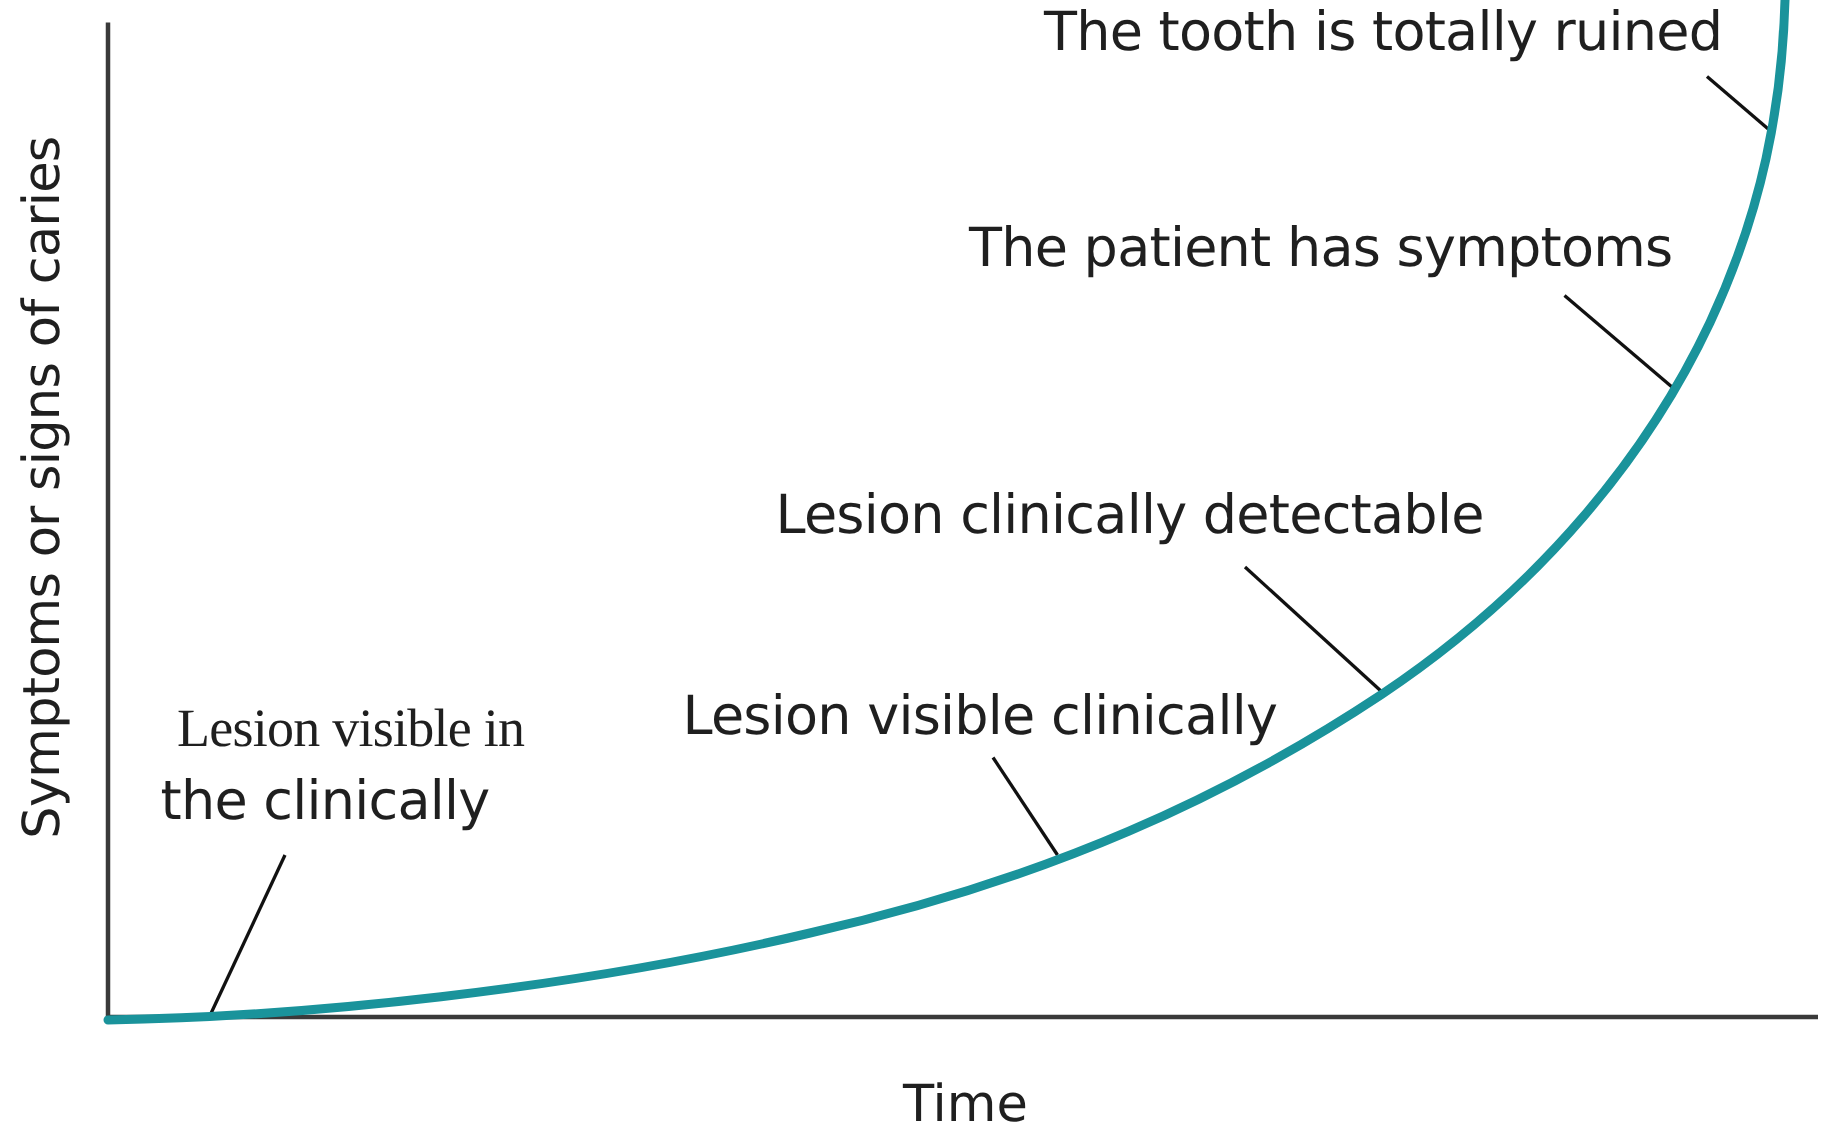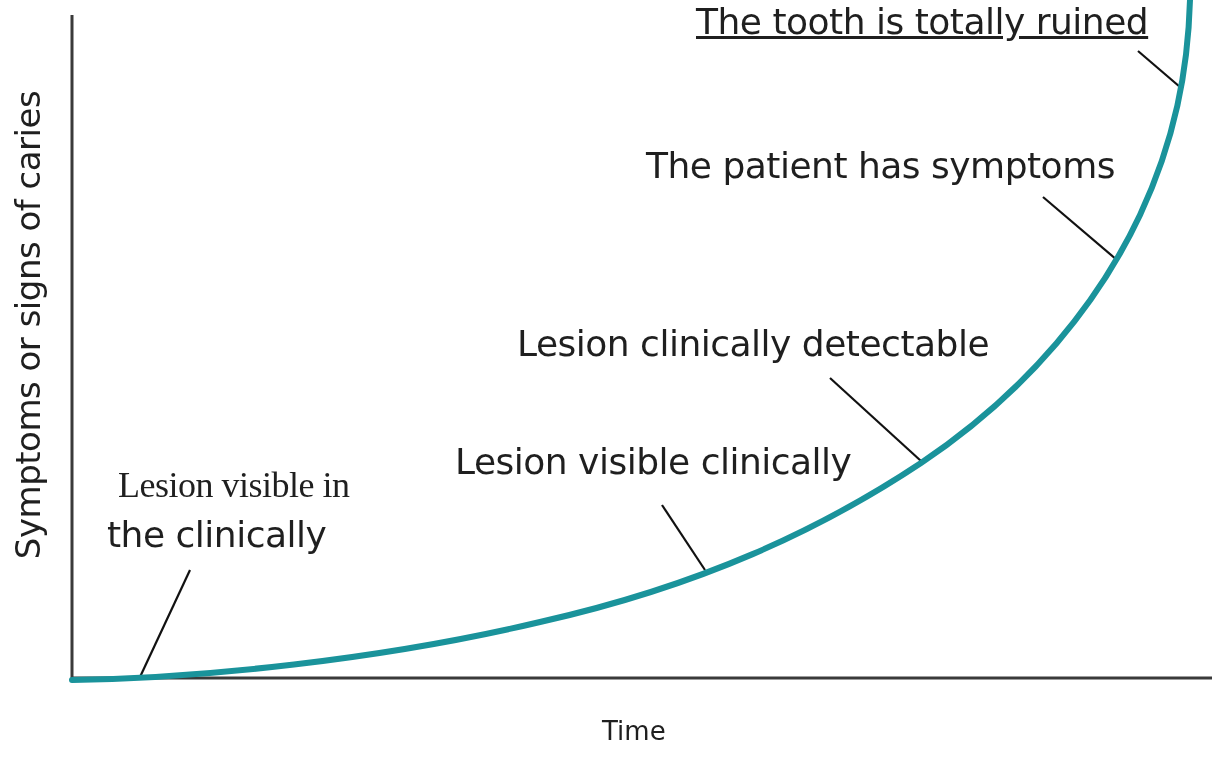--- a/index.html
+++ b/index.html
@@ -4,21 +4,21 @@
 <style>
   html, body { margin:0; padding:0; background:#ffffff; }
   body { width:1214px; height:760px; position:relative; overflow:hidden;
          font-family:"DejaVu Sans", "Liberation Sans", sans-serif; color:#1f1f1f; }
   #chart { position:absolute; left:0; top:0; }
   .lbl { position:absolute; font-size:36px; line-height:44px; white-space:nowrap; letter-spacing:-0.5px;
          font-family:"DejaVu Sans", sans-serif; font-weight:normal; color:#1f1f1f; }
   .ylabel { position:absolute; left:-212px; top:305px; width:480px; text-align:center;
             font-size:34px; transform:rotate(-90deg); transform-origin:50% 50%; white-space:nowrap;
             letter-spacing:-0.5px; font-family:"DejaVu Sans", sans-serif; }
-  .xlabel { position:absolute; left:602px; top:716px; font-size:26px; font-family:"DejaVu Sans", sans-serif; }
+  .xlabel { position:absolute; left:602px; top:716px; font-size:34px; font-family:"DejaVu Sans", sans-serif; }
 </style>
 </head>
 <body>
 
 <svg id="chart" width="1214" height="760" viewBox="0 0 1214 760">
 
   <line x1="72" y1="15" x2="72" y2="679" stroke="#3a3a3a" stroke-width="3"></line>
   <line x1="71" y1="678" x2="1212" y2="678" stroke="#3a3a3a" stroke-width="3"></line>
 
   <g stroke="#111" stroke-width="2.2" fill="none">
@@ -30,16 +30,16 @@
   </g>
 
   <path d="M72,680 C200,678 380,660 540,622 C700,586 820,530 921,463 C1030,390 1100,300 1140,215 C1175,140 1188,70 1190,0" fill="none" stroke="#1a939b" stroke-width="6" stroke-linecap="round"></path>
 </svg>
 
 <div class="ylabel">Symptoms or signs of caries</div>
 <div class="xlabel">Time</div>
 
 <div class="lbl" style="left:118px; top:463px;font-family:Liberation Serif, serif;">Lesion visible in</div>
 <div class="lbl" style="left:107px; top:513px;">the clinically</div>
-<div class="lbl" style="left:455px; top:440px;">Lesion visible clinically</div>
+<div class="lbl" style="left:455px; top:456px;">Lesion visible clinically</div>
 <div class="lbl" style="left:517px; top:322px;">Lesion clinically detectable</div>
 <div class="lbl" style="left:646px; top:144px;text-align:center;">The patient has symptoms</div>
-<div class="lbl" style="left:696px; top:0px;text-decoration:underline;">The tooth is totally ruined</div>
+<div class="lbl" style="left:696px; top:0px;">The tooth is totally ruined</div>
 
 </body></html>

